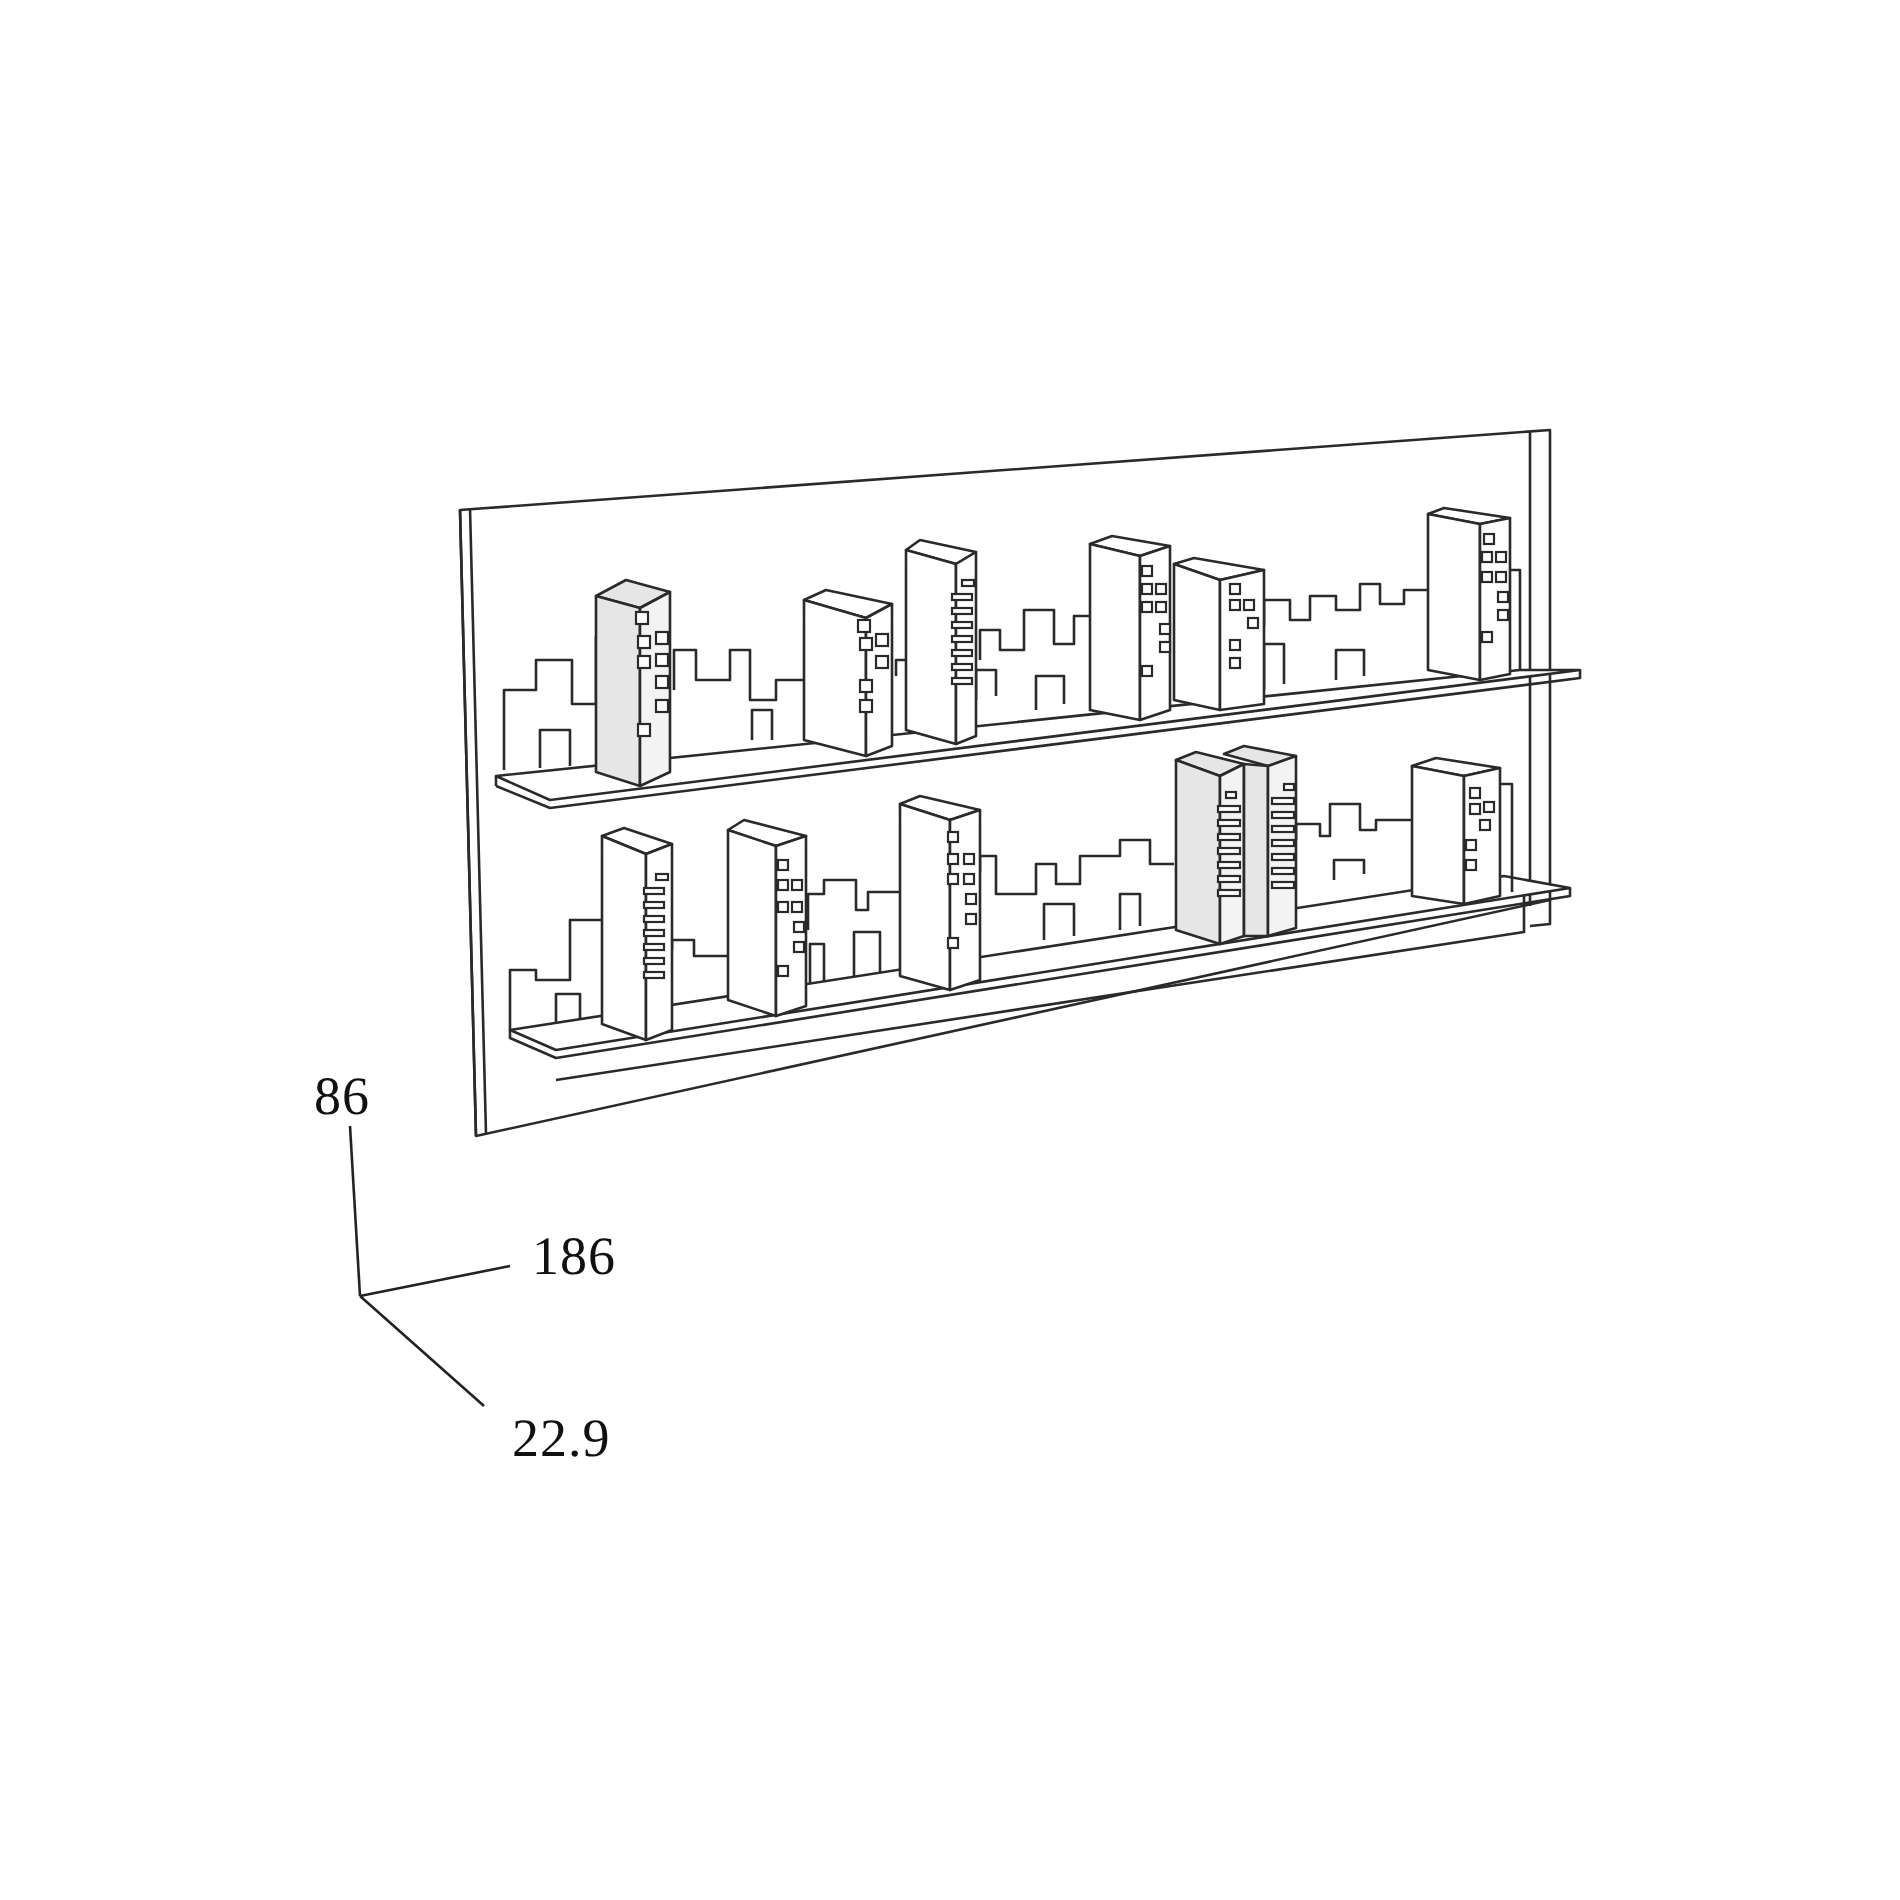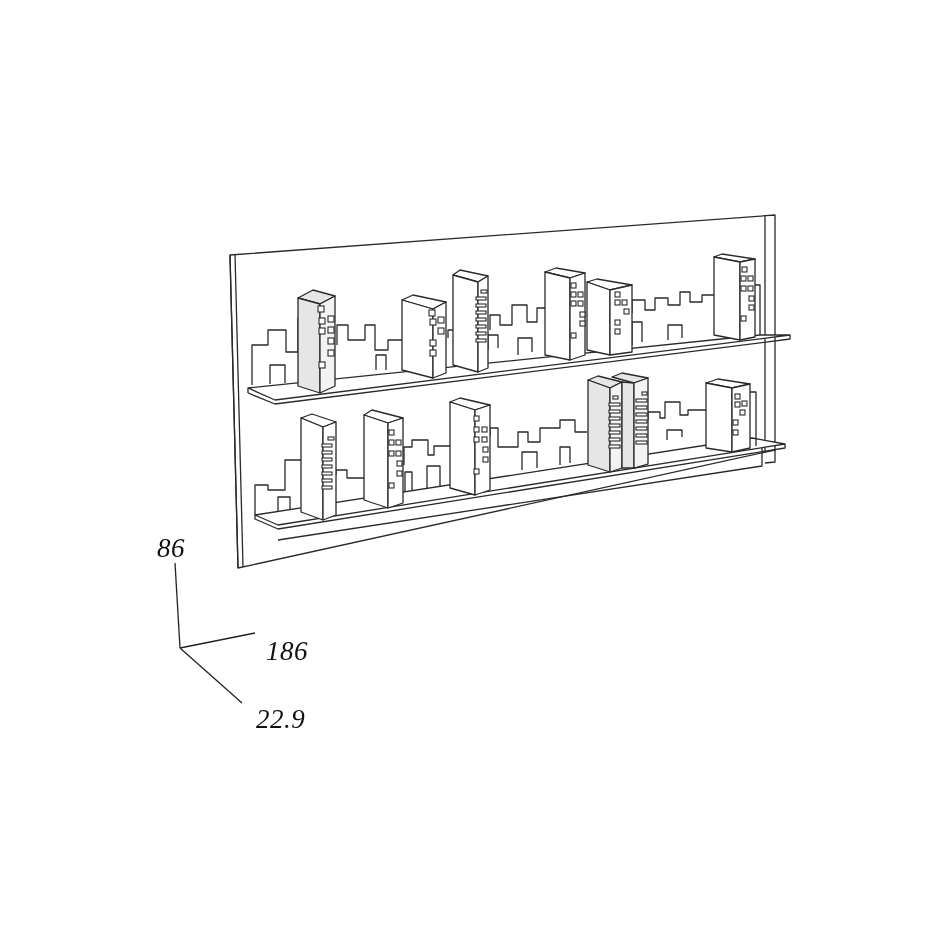--- a/index.html
+++ b/index.html
@@ -1,17 +1,17 @@
 <!DOCTYPE html>
 <html><head>
 <meta charset="utf-8">
 <style>
   html, body { margin: 0; padding: 0; background: #ffffff; }
   body { width: 950px; height: 950px; position: relative; overflow: hidden; }
-  #stage { position: absolute; left: 0; top: 0; width: 950px; height: 950px; font-style: italic; }
+  #stage { position: absolute; left: 0; top: 0; width: 950px; height: 950px; }
   svg { display: block; }
   .ln { fill: none; stroke: #2a2a2a; stroke-width: 1.3; stroke-linejoin: round; }
   .fw { fill: #ffffff; stroke: #2a2a2a; stroke-width: 1.3; stroke-linejoin: round; }
   .fg { fill: #e6e6e6; stroke: #2a2a2a; stroke-width: 1.3; stroke-linejoin: round; }
   .fs { fill: #f3f3f3; stroke: #2a2a2a; stroke-width: 1.3; stroke-linejoin: round; }
   .win { fill: #ffffff; stroke: #2a2a2a; stroke-width: 1.1; }
   .dim-line { fill: none; stroke: #222; stroke-width: 1.3; }
   .dim-label { position: absolute; font-family: "Liberation Serif", "DejaVu Serif", serif; font-size: 27px; color: #111; line-height: 1; letter-spacing: 0.5px; }
 </style>
 </head>
@@ -235,15 +235,15 @@
     </g>
 
     <g>
       <line class="dim-line" x1="175" y1="563" x2="180" y2="648"></line>
       <line class="dim-line" x1="180" y1="648" x2="255" y2="633"></line>
       <line class="dim-line" x1="180" y1="648" x2="242" y2="703"></line>
     </g>
   </svg>
 
   <div class="dim-label" style="left:157px; top:535px;">86</div>
-  <div class="dim-label" style="left:266px; top:638px;text-align:center;">186</div>
+  <div class="dim-label" style="left:266px; top:615px;text-align:center;">186</div>
   <div class="dim-label" style="left:256px; top:706px;">22.9</div>
 </div>
 
 </body></html>

